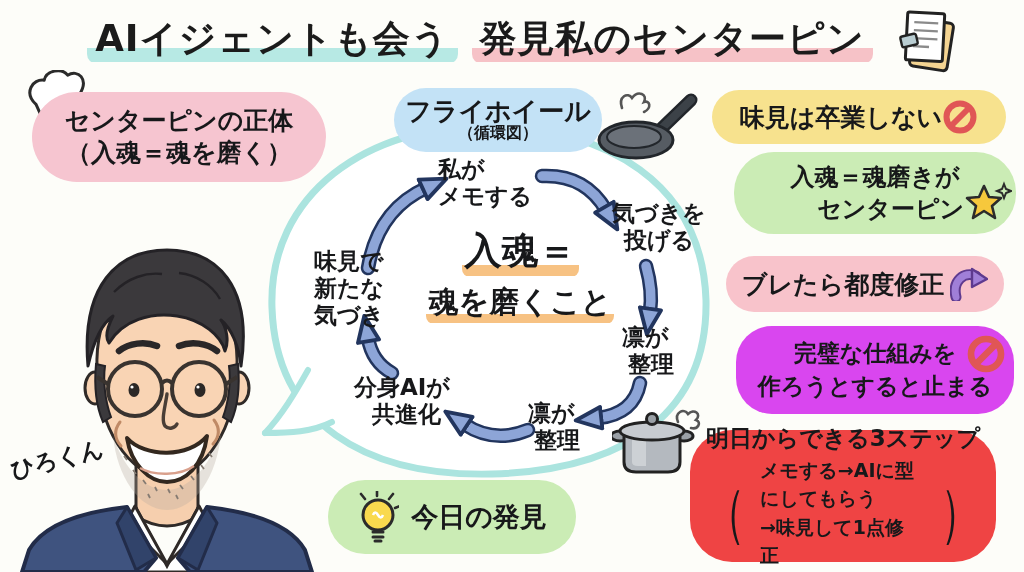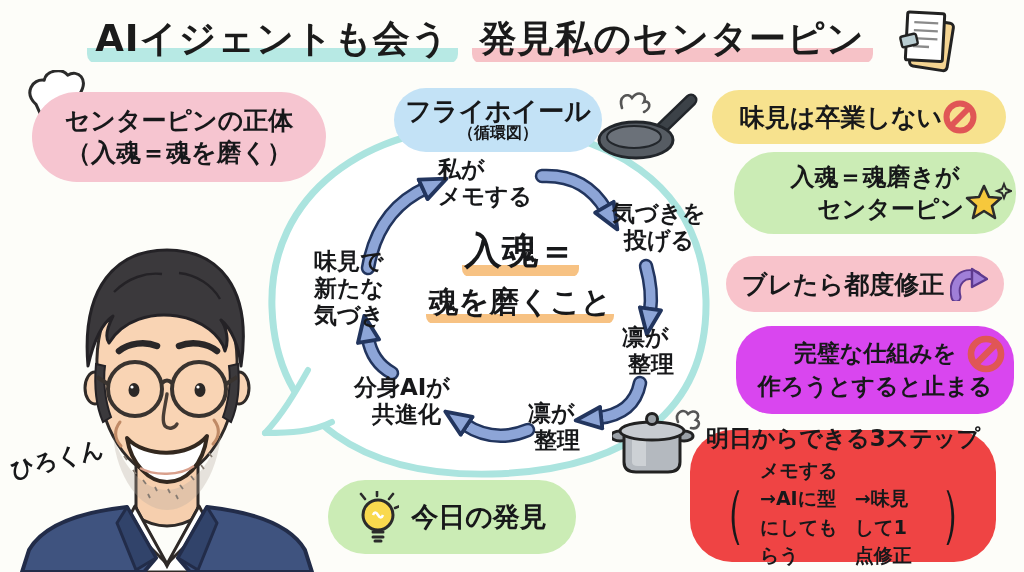--- a/index.html
+++ b/index.html
@@ -38,21 +38,21 @@
   }
   .np1{left:712px;top:90px;width:294px;height:54px;background:#f7e28e;border-radius:28px;font-size:25px;}
   .np2{left:734px;top:152px;width:282px;height:82px;background:#cbecb5;border-radius:40px;flex-direction:column;font-size:24px;line-height:1.35;}
   .np2 .l2{align-self:flex-end;margin-right:52px;}
   .np3{left:726px;top:256px;width:278px;height:56px;background:#f8c3cb;border-radius:30px;font-size:25px;gap:6px;}
   .np4{left:736px;top:326px;width:278px;height:88px;background:#d946ef;border-radius:36px;flex-direction:column;font-size:23px;line-height:1.45;}
   .np5{left:690px;top:430px;width:306px;height:132px;background:#ef4444;border-radius:42px;flex-direction:column;padding:0 4px;box-sizing:border-box;}
   .np5 .t{font-size:23px;margin-bottom:2px;}
   .np5 .row{display:flex;align-items:center;gap:2px;}
   .np5 .paren{font-size:64px;font-weight:normal;line-height:0.9;transform:scaleX(0.6);}
-  .np5 .lines{display:flex;flex-direction:row;font-size:19px;line-height:1.5;}
+  .np5 .lines{display:flex;flex-direction:column;font-size:19px;line-height:1.5;}
   .np5 .lines .l2{align-self:flex-end;margin-right:14px;}
 
   
   .node{font-weight:bold;font-size:23px;line-height:1.18;z-index:4;white-space:nowrap;}
   .center-text{left:408px;top:226px;width:224px;text-align:center;z-index:4;}
   .center-text .c1{font-size:37px;font-weight:bold;}
   .center-text .c2{font-size:30px;font-weight:bold;margin-top:6px;}
   .mk-orange{padding:0 3px 5px 3px;background:linear-gradient(to bottom,transparent 74%,#f7c283 74%,#f7c283 97%,transparent 97%);border-radius:8px;}
 
   .caption{left:10px;top:444px;font-size:23px;font-weight:bold;transform:rotate(-14deg);z-index:8;}

